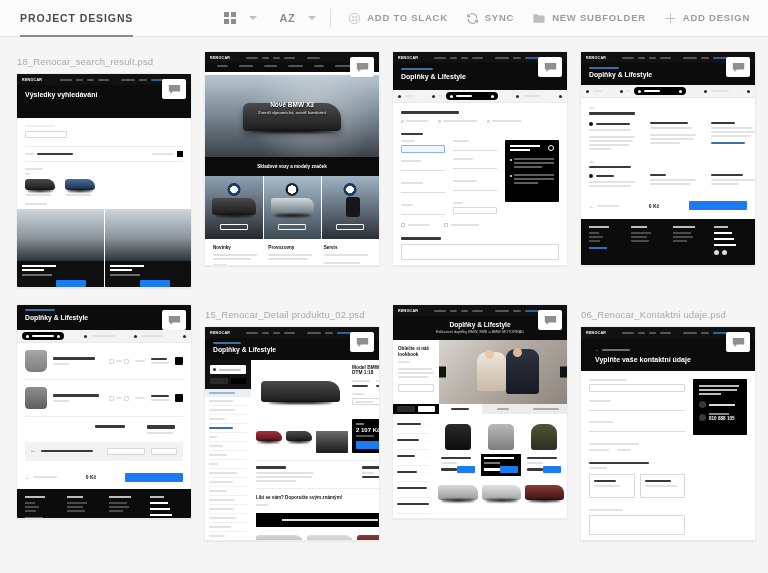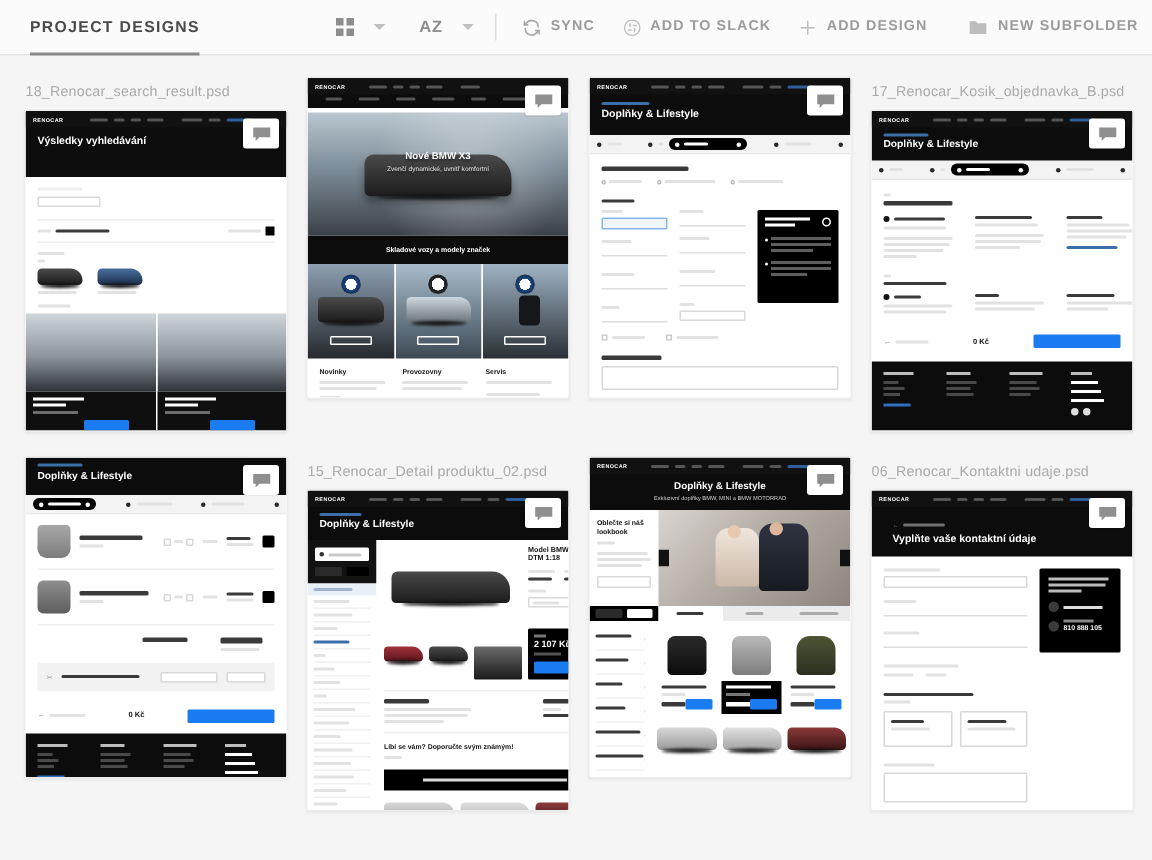--- a/index.html
+++ b/index.html
@@ -124,62 +124,62 @@
 
     <div class="tb-btn" style="padding-left:22px;">
       <span class="az">AZ</span>
     </div>
     <span class="caret"></span>
 
     <span class="tb-sep" style="margin-left:14px;"></span>
 
     <div class="tb-btn">
       <span>
-        <svg class="ic" width="13" height="13" viewBox="0 0 24 24" fill="none" stroke="#a8a8a8" stroke-width="2" stroke-linecap="round">
-          <path d="M20 11a8 8 0 0 0-13.7-5.6L3 8.5"></path>
-            <path d="M4 13a8 8 0 0 0 13.7 5.6L21 15.5"></path>
-          <path d="M3 4.5v4h4"></path>
-            <path d="M21 19.5v-4h-4"></path>
-        </svg>
-      </span>
-      <span class="lbl">SYNC</span>
-    </div>
-
-    <div class="tb-btn">
-      <span>
         <svg class="ic" width="13" height="13" viewBox="0 0 24 24">
           <circle cx="12" cy="12" r="9.5" fill="none" stroke="#bdbdbd" stroke-width="1.6"></circle>
           <g fill="#bdbdbd">
             <rect x="8.2" y="6.4" width="2" height="5.2" rx="1"></rect>
             <rect x="13.8" y="12.4" width="2" height="5.2" rx="1"></rect>
             <rect x="12.4" y="8.2" width="5.2" height="2" rx="1"></rect>
             <rect x="6.4" y="13.8" width="5.2" height="2" rx="1"></rect>
           </g>
         </svg>
       </span>
       <span class="lbl">ADD TO SLACK</span>
     </div>
 
+    <div class="tb-btn">
+      <span>
+        <svg class="ic" width="13" height="13" viewBox="0 0 24 24" fill="none" stroke="#a8a8a8" stroke-width="2" stroke-linecap="round">
+          <path d="M20 11a8 8 0 0 0-13.7-5.6L3 8.5"></path>
+            <path d="M4 13a8 8 0 0 0 13.7 5.6L21 15.5"></path>
+          <path d="M3 4.5v4h4"></path>
+            <path d="M21 19.5v-4h-4"></path>
+        </svg>
+      </span>
+      <span class="lbl">SYNC</span>
+    </div>
+
+
+    <div class="tb-btn">
+      <span>
+        <svg class="ic" width="14" height="14" viewBox="0 0 24 24">
+          <path d="M2.5 5.5h7l2 2.2h10V19a1 1 0 0 1-1 1h-17a1 1 0 0 1-1-1V5.5z" fill="#bdbdbd"></path>
+        </svg>
+      </span>
+      <span class="lbl">NEW SUBFOLDER</span>
+    </div>
 
     <div class="tb-btn" style="padding-right:18px;">
       <span>
         <svg class="ic" width="13" height="13" viewBox="0 0 24 24" stroke="#bdbdbd" stroke-width="1.8" stroke-linecap="round">
           <path d="M12 4v16M4 12h16"></path>
         </svg>
       </span>
       <span class="lbl">ADD DESIGN</span>
-    </div>
-
-    <div class="tb-btn">
-      <span>
-        <svg class="ic" width="14" height="14" viewBox="0 0 24 24">
-          <path d="M2.5 5.5h7l2 2.2h10V19a1 1 0 0 1-1 1h-17a1 1 0 0 1-1-1V5.5z" fill="#bdbdbd"></path>
-        </svg>
-      </span>
-      <span class="lbl">NEW SUBFOLDER</span>
     </div>
   </div>
 </div>
 
 <div class="board">
 
   <div class="row">
 
     <div class="card-wrap">
       <div class="card-name">18_Renocar_search_result.psd</div>
@@ -441,21 +441,20 @@
                 </div>
             </div>
             <div class="barD" style="width:40px;height:2.5px;margin-top:10px;"></div>
             <div class="inpt" style="height:16px;margin-top:4px;"></div>
           </div>
         </div>
       </div>
     </div>
 
     <div class="card-wrap">
-      <div class="card-name">17_Renocar_Kosik_objednavka_B.psd</div>
       <div class="card">
         <div class="cmt">
           <svg width="13" height="11" viewBox="0 0 16 13">
               <path d="M1 1h14v8H6l-3 3V9H1z" fill="#8f8f8f"></path>
             </svg>
         </div>
         <div class="thumb">
           <div class="nav" style="height:33px;">
             <div class="navbar">
               <span class="logo">RENOCAR</span>

